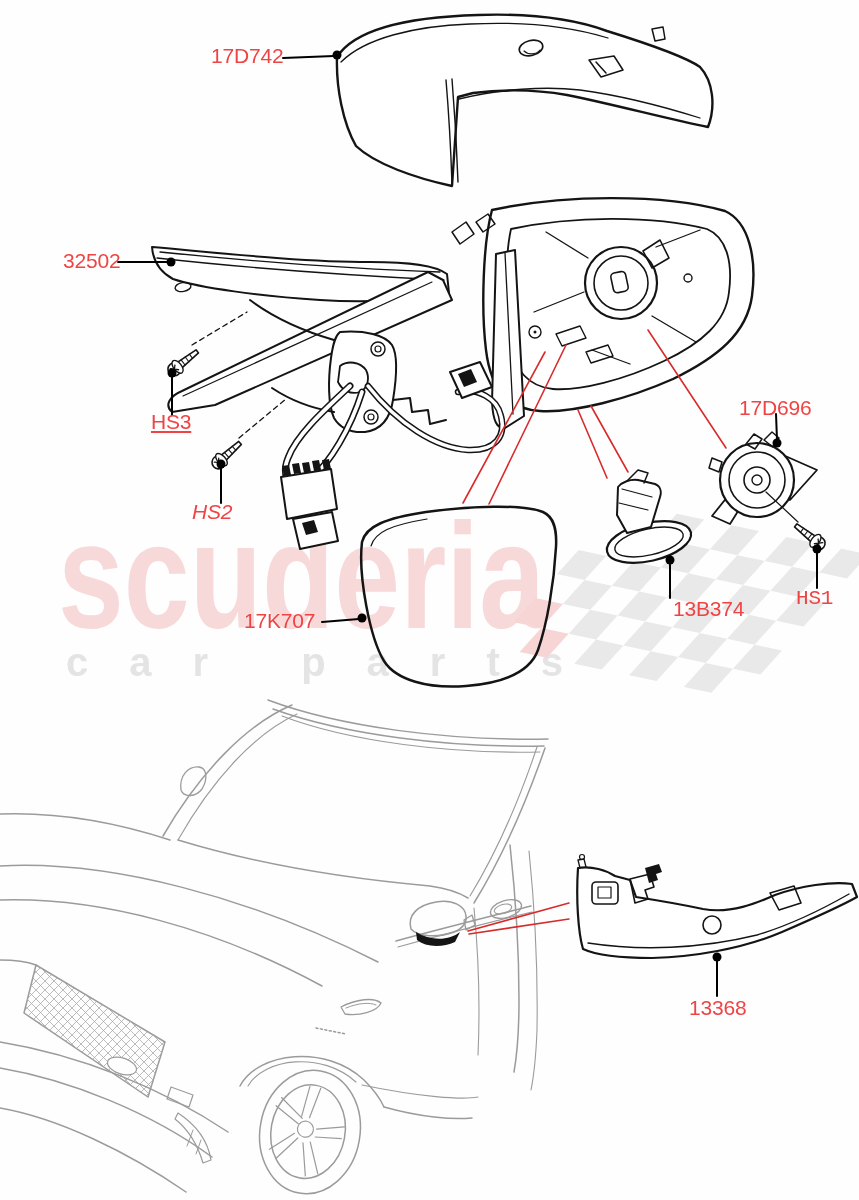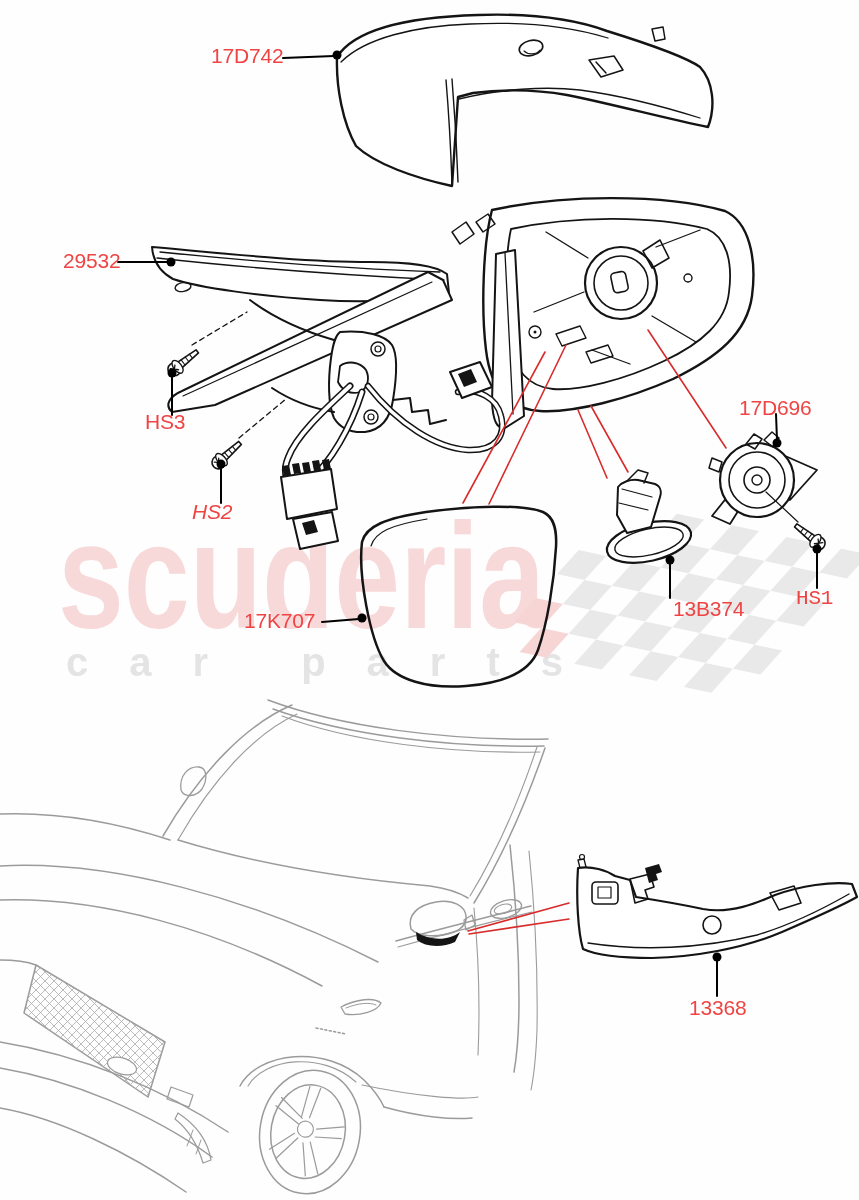--- a/index.html
+++ b/index.html
@@ -275,22 +275,22 @@
     <path d="M817,588 L817,552"></path>
         <circle cx="817" cy="549" r="4.5" stroke="none"></circle>
     <path d="M776,414 L777,440"></path>
         <circle cx="777" cy="443" r="4.5" stroke="none"></circle>
     <path d="M717,996 L717,960"></path>
         <circle cx="717" cy="957" r="4.5" stroke="none"></circle>
   </g>
 </svg>
 
 <div class="plabel" style="left:211px;top:45px;">17D742</div>
-<div class="plabel" style="left:63px;top:250px;">29532</div>
-<div class="plabel" style="left:145px;top:411px;">HS3</div>
+<div class="plabel" style="left:63px;top:250px;">32502</div>
+<div class="plabel" style="left:151px;top:411px;text-decoration:underline;">HS3</div>
 <div class="plabel" style="left:192px;top:501px;font-style:italic;">HS2</div>
 <div class="plabel" style="left:244px;top:610px;">17K707</div>
 <div class="plabel" style="left:635px;top:598px;margin-left:38px;">13B374</div>
 <div class="plabel" style="left:796px;top:588px;font-family:Liberation Mono, monospace;">HS1</div>
 <div class="plabel" style="left:739px;top:391px;margin-top:6px;">17D696</div>
 <div class="plabel" style="left:689px;top:997px;">13368</div>
 
 </div>
 
 </body></html>

